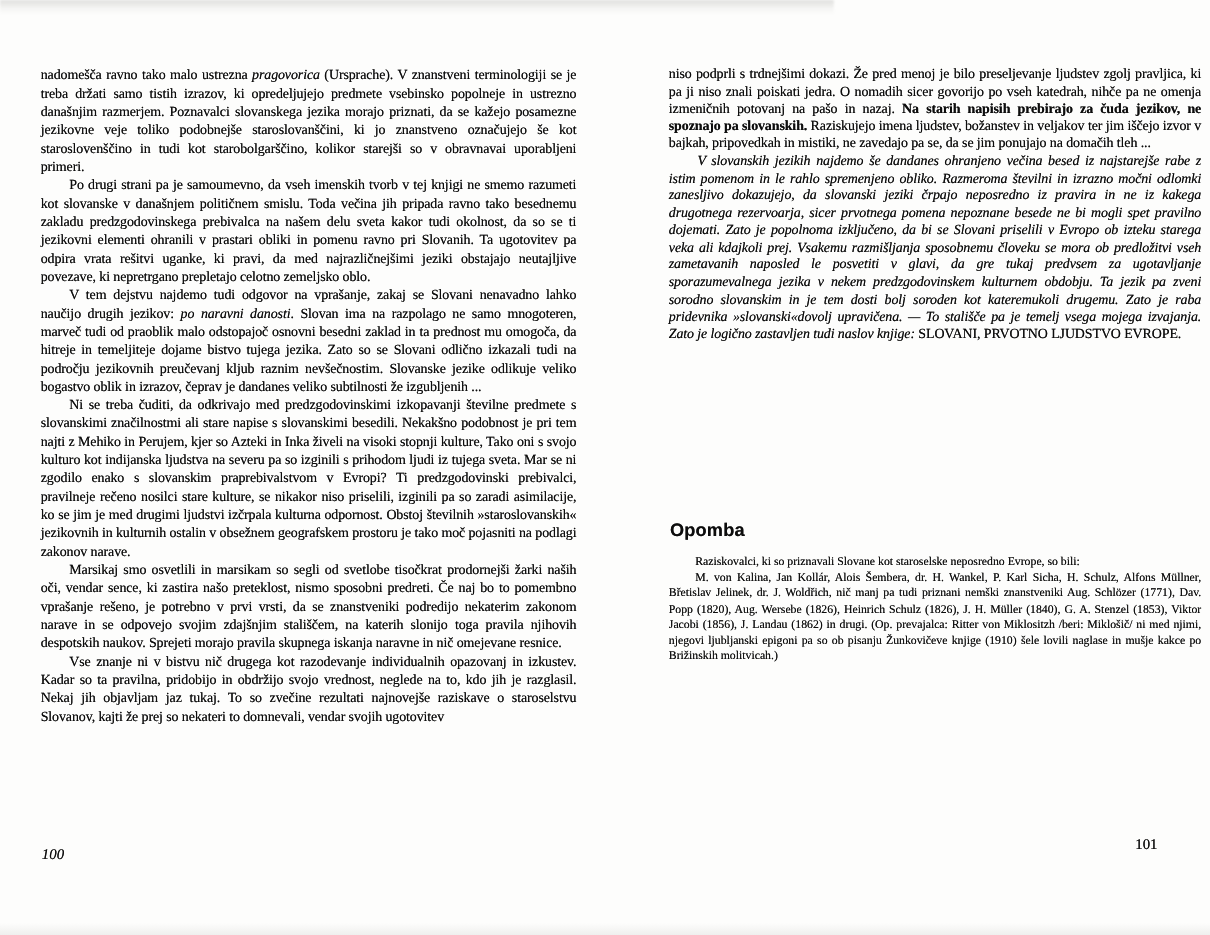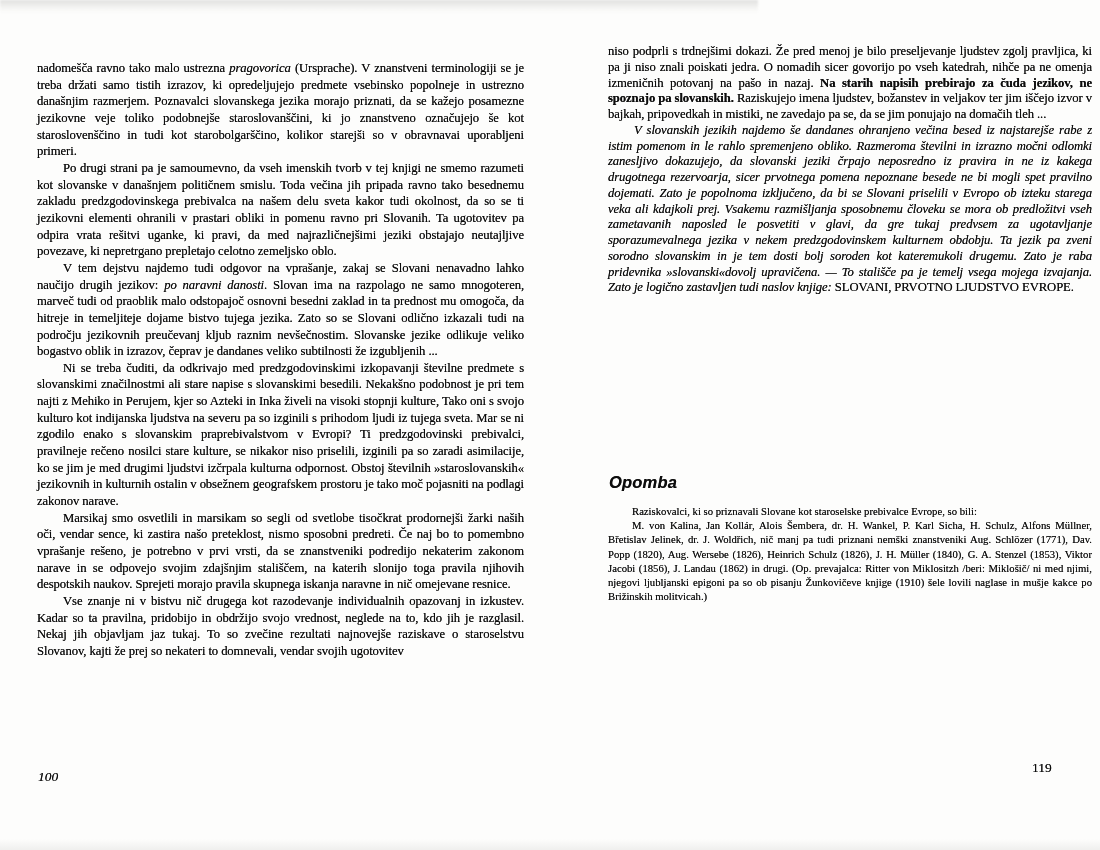--- a/index.html
+++ b/index.html
@@ -43,37 +43,36 @@
     position: absolute;
     left: 37px; top: 60px;
     width: 487px;
     font-size: 12.7px;
     line-height: 16.65px;
     letter-spacing: -0.1px;
     text-shadow: 0 0 0.4px rgba(0,0,0,0.75);
   }
   #right-text {
     position: absolute;
-    left: 608px; top: 44px;
+    left: 608px; top: 60px;
     width: 484px;
     font-size: 12.7px;
     line-height: 15.75px;
     letter-spacing: -0.1px;
     text-shadow: 0 0 0.4px rgba(0,0,0,0.75);
   }
   .note-heading {
     position: absolute;
     left: 609px; top: 473px;
     margin: 0;
     font-family: "Liberation Sans", sans-serif;
     font-weight: bold;
     font-size: 16.5px;
     letter-spacing: 0.2px;
     text-shadow: 0 0 0.4px rgba(0,0,0,0.7);
-    font-style: italic;
   }
   #note-text {
     position: absolute;
     left: 608px; top: 504px;
     width: 484px;
     font-size: 10.7px;
     line-height: 14.2px;
     text-shadow: 0 0 0.3px rgba(0,0,0,0.7);
   }
   #note-text .ind { text-indent: 24px; }
@@ -103,20 +102,20 @@
     <div class="page-num page-num-left">100</div>
   </div>
 
   <div>
     <div class="text-block" id="right-text">
         <p class=""><span>niso podprli s trdnejšimi dokazi. Že pred menoj je bilo preseljevanje ljudstev zgolj pravljica, ki pa ji niso znali poiskati jedra. O nomadih sicer govorijo po vseh katedrah, nihče pa ne omenja izmeničnih potovanj na pašo in nazaj. </span><span class="bd">Na starih napisih prebirajo za čuda jezikov, ne spoznajo pa slovanskih.</span><span> Raziskujejo imena ljudstev, božanstev in veljakov ter jim iščejo izvor v bajkah, pripovedkah in mistiki, ne zavedajo pa se, da se jim ponujajo na domačih tleh ...</span></p>
         <p class="ind"><span class="it">V slovanskih jezikih najdemo še dandanes ohranjeno večina besed iz najstarejše rabe z istim pomenom in le rahlo spremenjeno obliko. Razmeroma številni in izrazno močni odlomki zanesljivo dokazujejo, da slovanski jeziki črpajo neposredno iz pravira in ne iz kakega drugotnega rezervoarja, sicer prvotnega pomena nepoznane besede ne bi mogli spet pravilno dojemati. Zato je popolnoma izključeno, da bi se Slovani priselili v Evropo ob izteku starega veka ali kdajkoli prej. Vsakemu razmišljanja sposobnemu človeku se mora ob predložitvi vseh zametavanih naposled le posvetiti v glavi, da gre tukaj predvsem za ugotavljanje sporazumevalnega jezika v nekem predzgodovinskem kulturnem obdobju. Ta jezik pa zveni sorodno slovanskim in je tem dosti bolj soroden kot kateremukoli drugemu. Zato je raba pridevnika »slovanski«dovolj upravičena. — To stališče pa je temelj vsega mojega izvajanja. Zato je logično zastavljen tudi naslov knjige: </span><span>SLOVANI, PRVOTNO LJUDSTVO EVROPE.</span></p>
       </div>
     <h3 class="note-heading">Opomba</h3>
     <div class="text-block" id="note-text">
-        <p class="ind"><span>Raziskovalci, ki so priznavali Slovane kot staroselske prebivalce Evrope, so bili:</span></p>
+        <p class="ind"><span>Raziskovalci, ki so priznavali Slovane kot staroselske neposredno Evrope, so bili:</span></p>
         <p class="ind"><span>M. von Kalina, Jan Kollár, Alois Šembera, dr. H. Wankel, P. Karl Sicha, H. Schulz, Alfons Müllner, Břetislav Jelinek, dr. J. Woldřich, nič manj pa tudi priznani nemški znanstveniki Aug. Schlözer (1771), Dav. Popp (1820), Aug. Wersebe (1826), Heinrich Schulz (1826), J. H. Müller (1840), G. A. Stenzel (1853), Viktor Jacobi (1856), J. Landau (1862) in drugi.  (Op. prevajalca: Ritter von Miklositzh /beri: Miklošič/ ni med njimi, njegovi ljubljanski epigoni pa so ob pisanju Žunkovičeve knjige (1910) šele lovili naglase in mušje kakce po Brižinskih molitvicah.)</span></p>
       </div>
-    <div class="page-num page-num-right">119</div>
+    <div class="page-num page-num-right">101</div>
   </div>
 
   <div class="artifact-bottom"></div>
 </div>
 
 </body></html>

